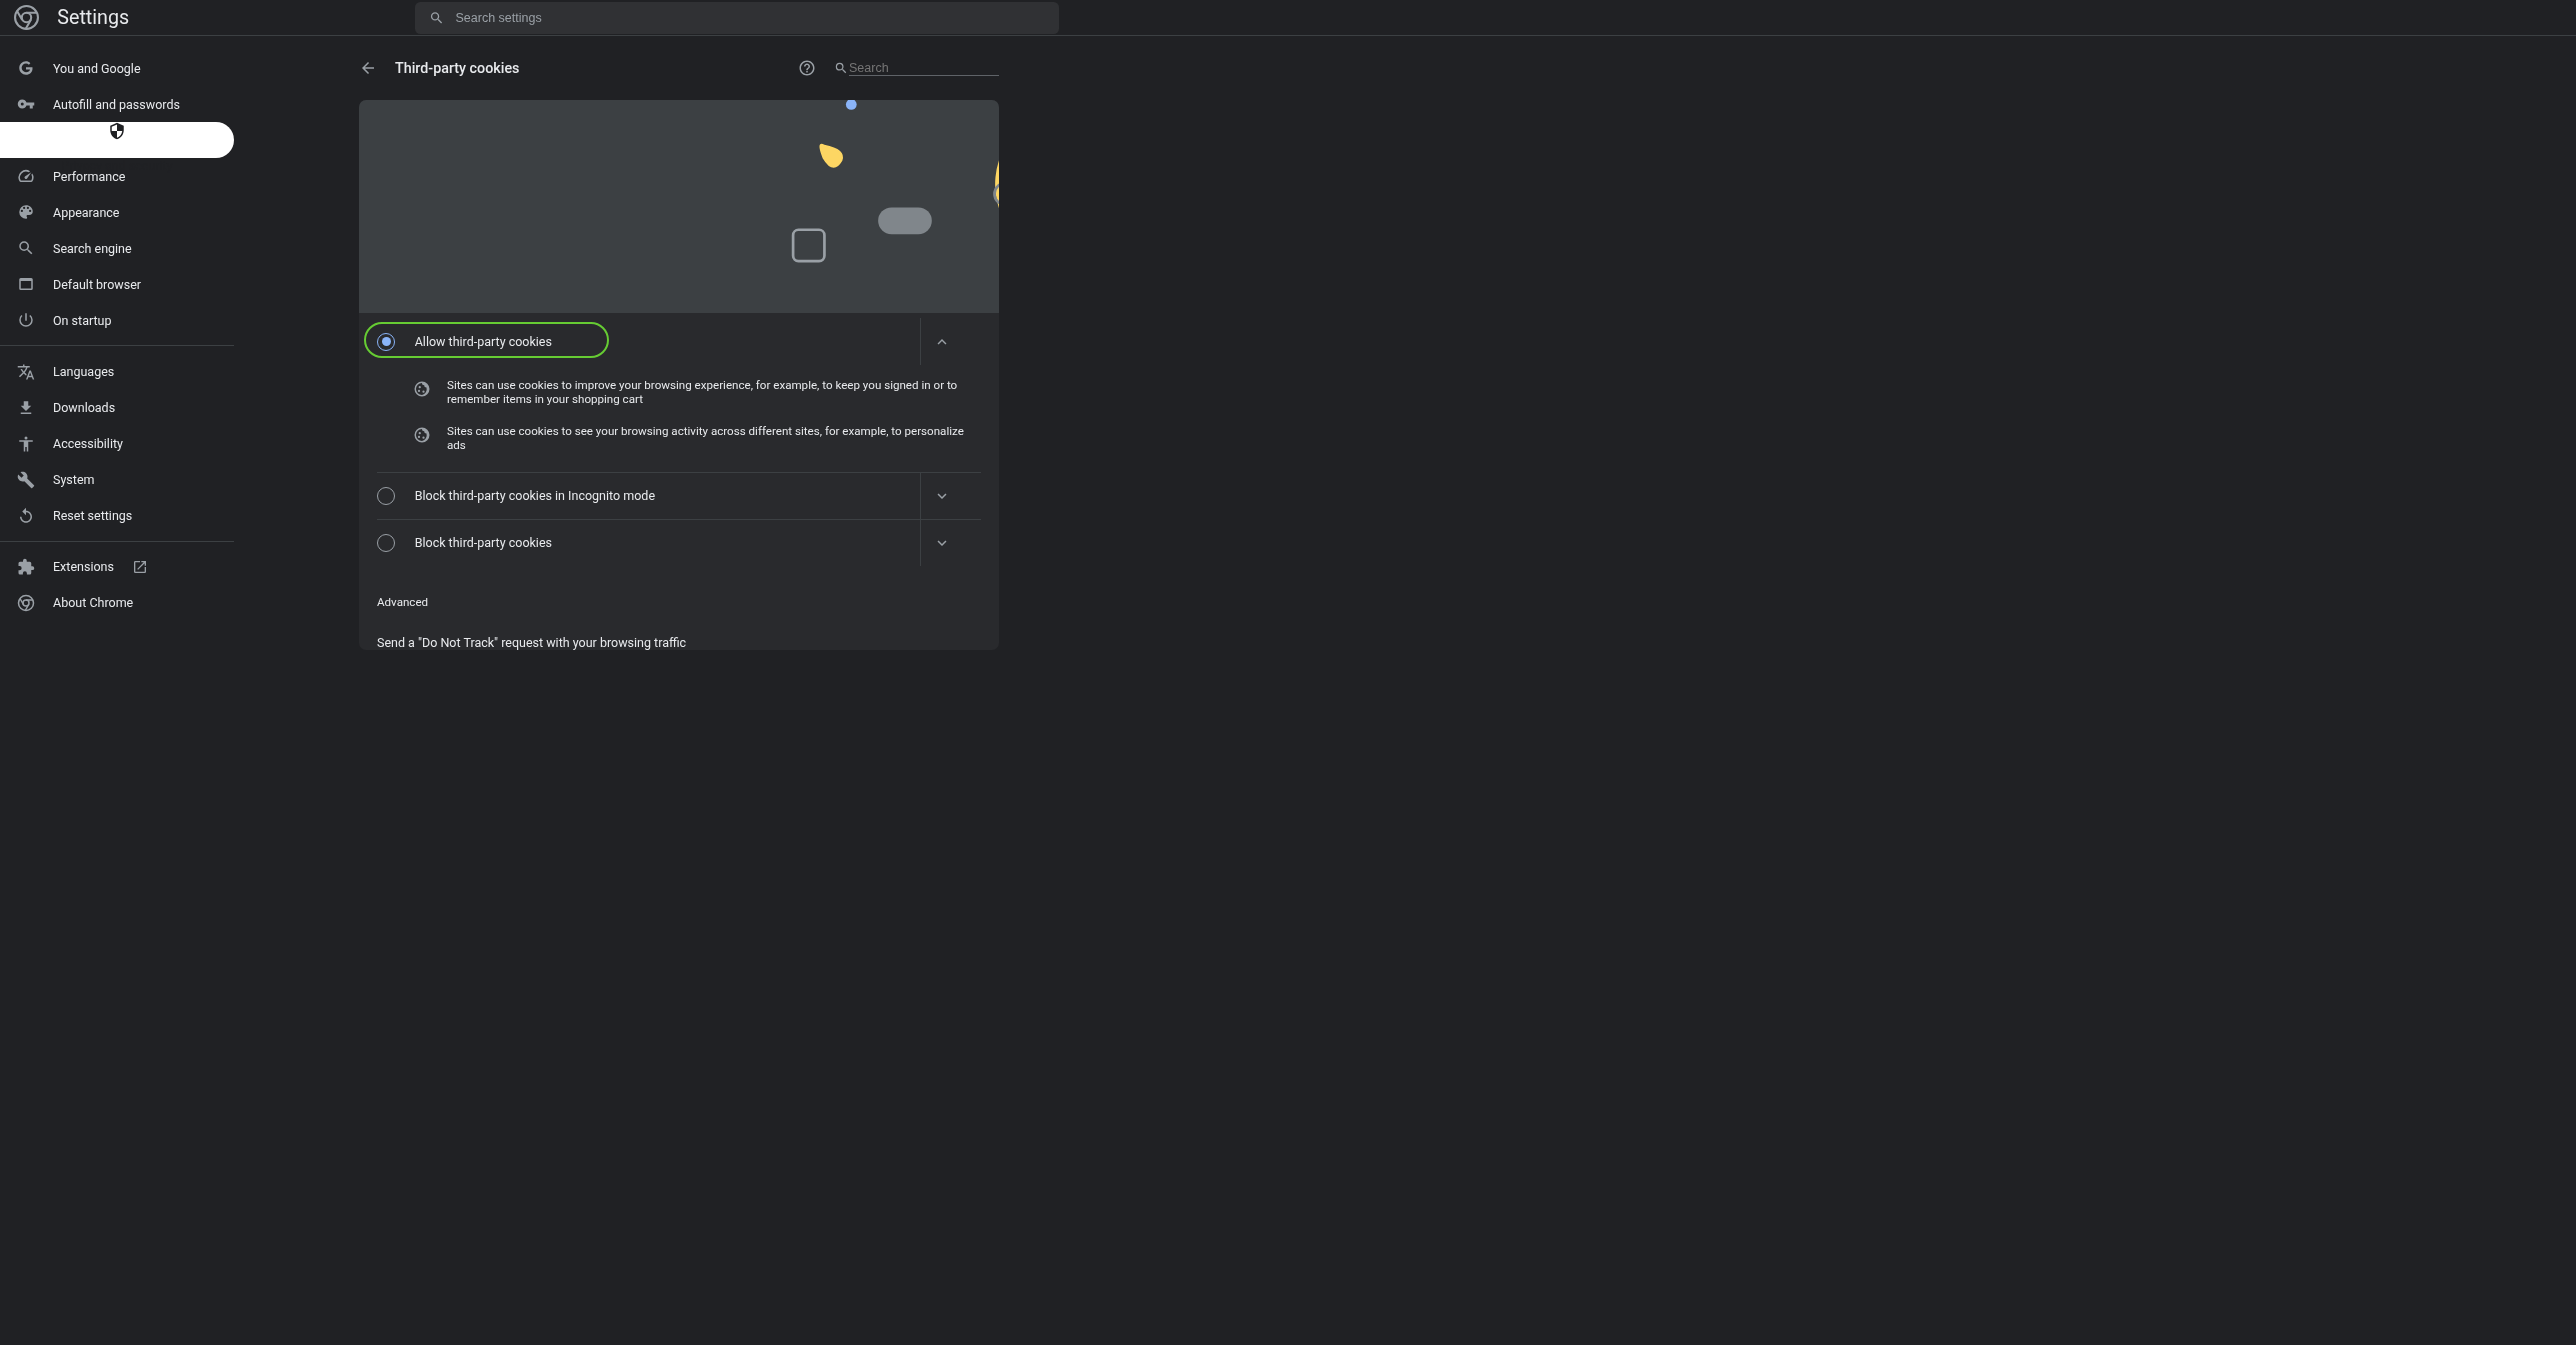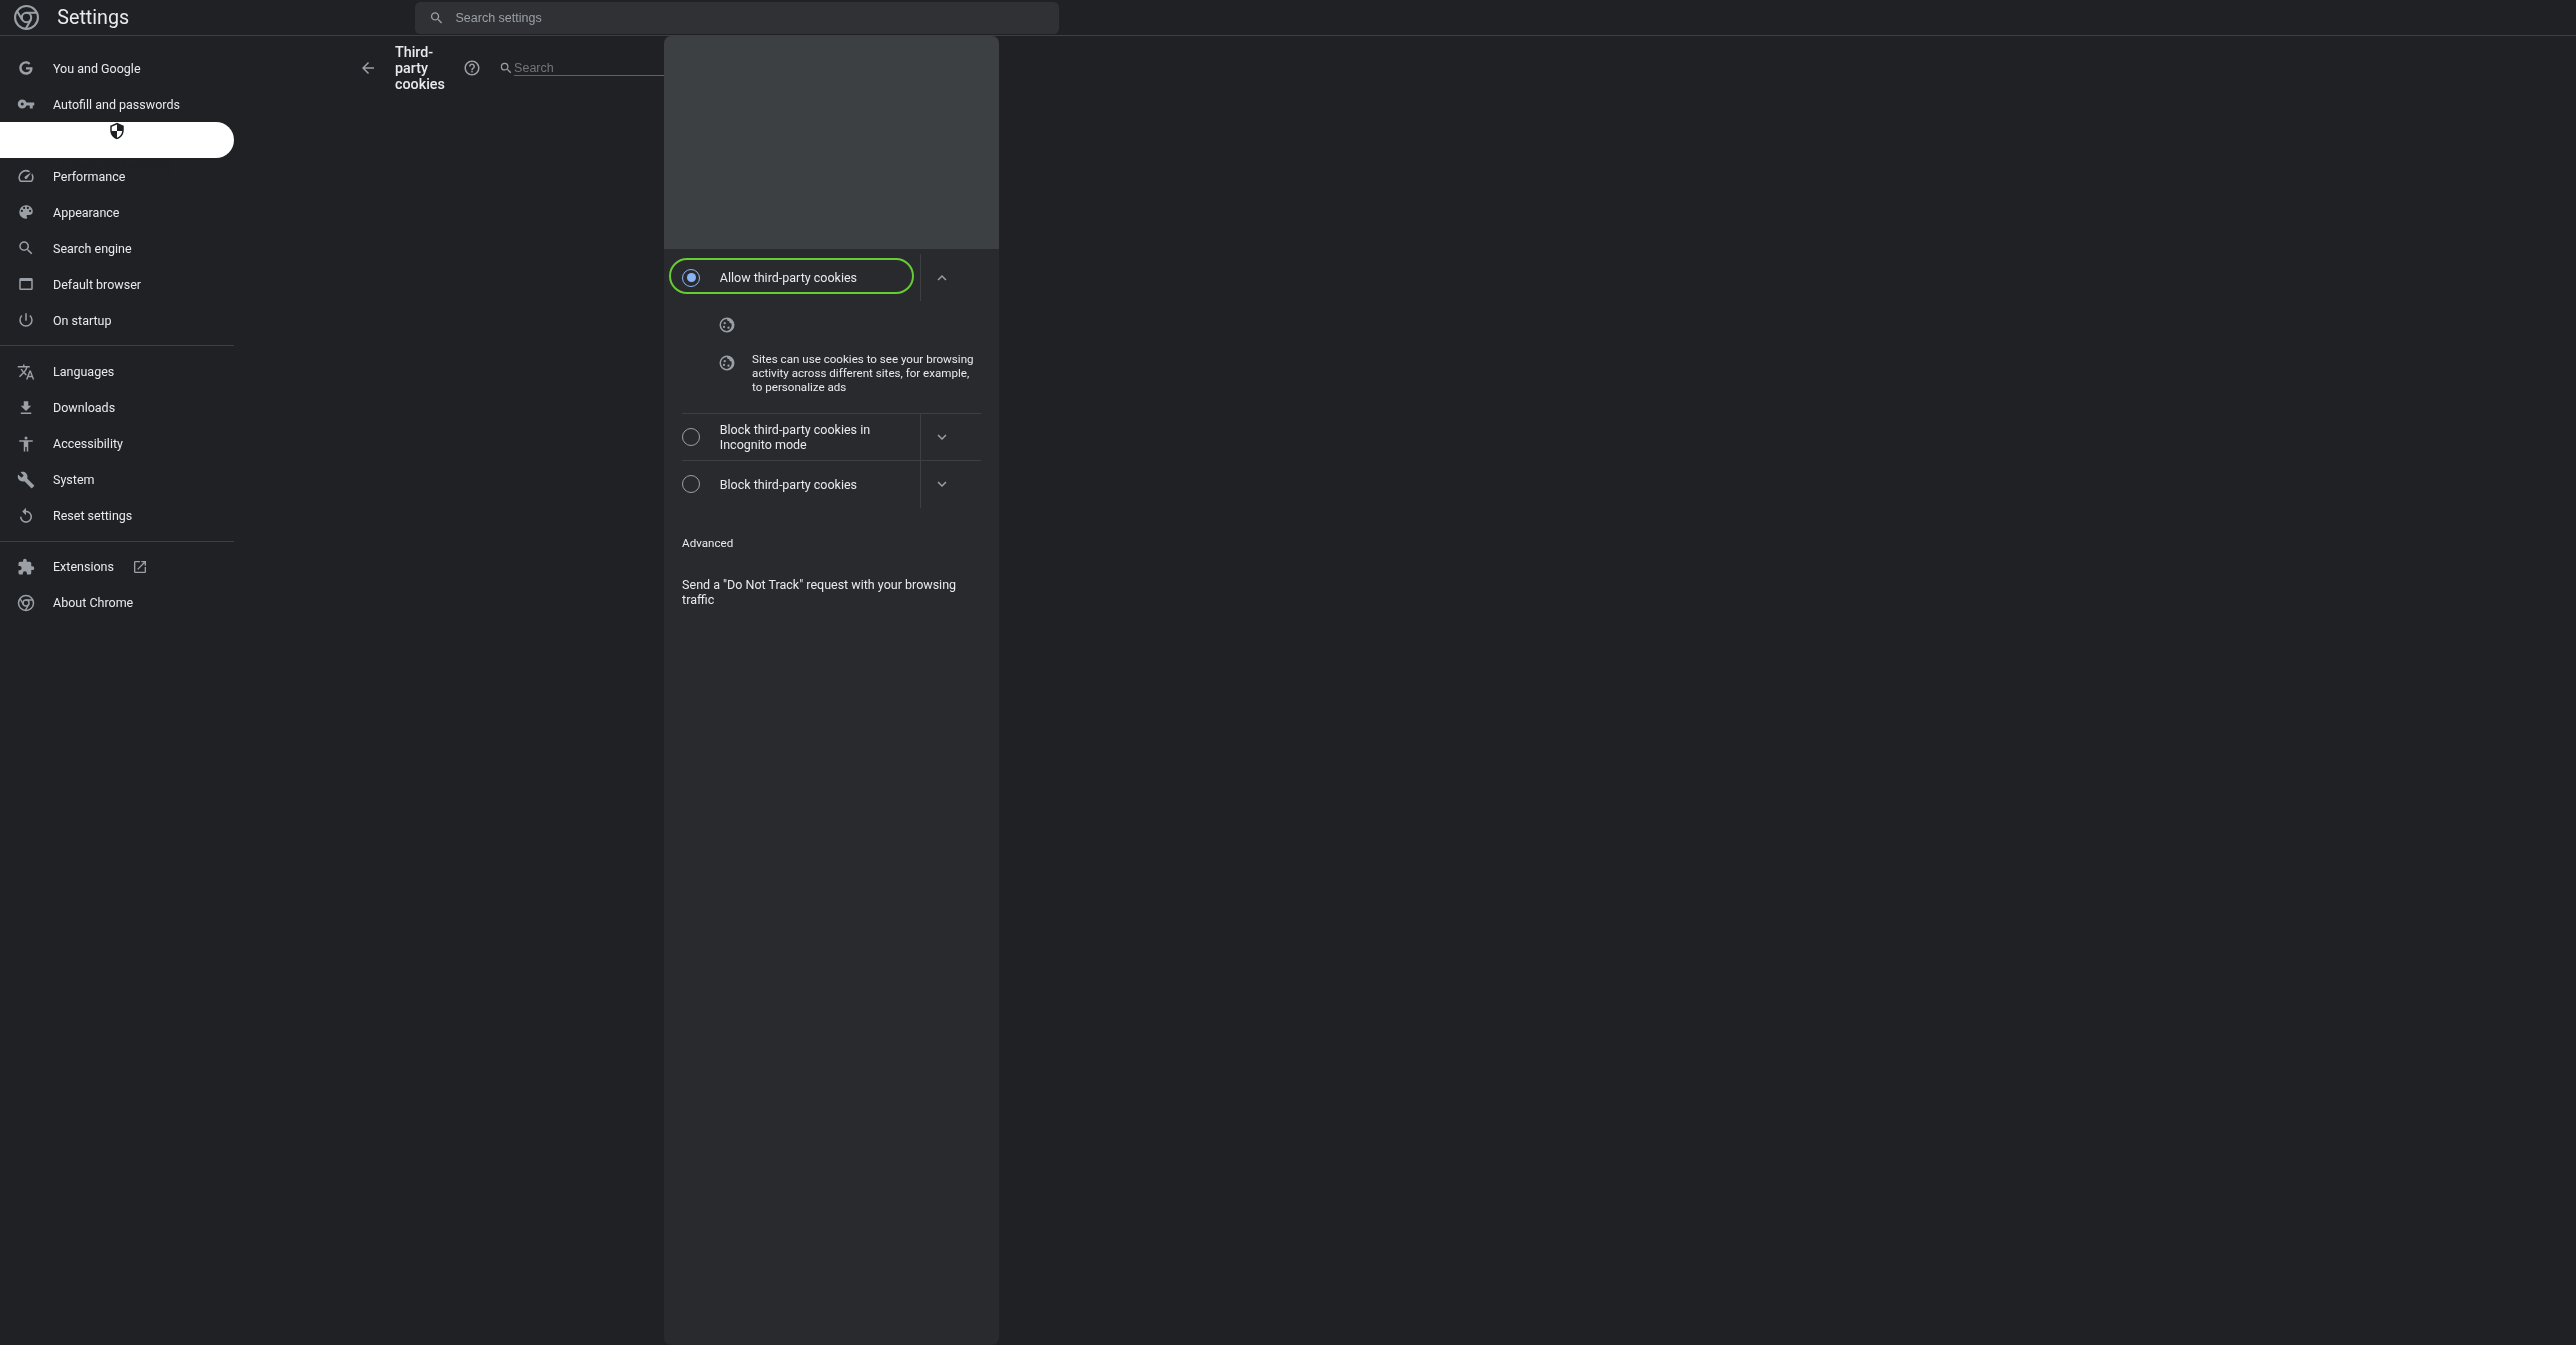--- a/index.html
+++ b/index.html
@@ -65,20 +65,21 @@
 }
 .side-item.active { background: #ffffff; color: #202124; flex-direction: column; }
 .side-item.active svg { fill: #202124; }
 .side-divider { height: 0.9px; background: #3c4043; margin: 7.2px 0; }
 .side-icon { width: 18px; height: 18px; fill: #9aa0a6; flex-shrink: 0; }
 .content { flex: 1; display: flex; justify-content: flex-start; }
 .panel {
   width: 640px;
   margin-left: 125px;
   display: flex;
+  flex-direction: column;
 }
 .panel-header {
   display: flex;
   align-items: center;
   height: 64px;
   gap: 18px;
 }
 .back-btn { width: 18px; height: 18px; cursor: pointer; }
 .panel-title { font-size: 14.3px; font-weight: 500; flex: 1; }
 .help-icon { width: 18px; height: 18px; cursor: pointer; }
@@ -328,20 +329,21 @@
                   <path d="M12 8l-6 6 1.41 1.41L12 10.83l4.59 4.58L18 14z"></path>
                 </svg>
             </div>
           </div>
 
           <div class="detail-section">
             <div class="detail-item">
               <svg class="cookie-icon" viewBox="0 0 24 24" fill="#9aa0a6">
                   <path d="M12 2a10 10 0 100 20 10 10 0 000-20zm0 18a8 8 0 110-16c0 2 1 3 3 3 0 2 1 3 3 3a8 8 0 01-6 10zm-3-9a1.5 1.5 0 100-3 1.5 1.5 0 000 3zm-1 5a1.5 1.5 0 100-3 1.5 1.5 0 000 3zm6 1a1.5 1.5 0 100-3 1.5 1.5 0 000 3z"></path>
                 </svg>
+              <span>Sites can use cookies to improve your browsing experience, for example, to keep you signed in or to remember items in your shopping cart</span>
             </div>
             <div class="detail-item">
               <svg class="cookie-icon" viewBox="0 0 24 24" fill="#9aa0a6">
                   <path d="M12 2a10 10 0 100 20 10 10 0 000-20zm0 18a8 8 0 110-16c0 2 1 3 3 3 0 2 1 3 3 3a8 8 0 01-6 10zm-3-9a1.5 1.5 0 100-3 1.5 1.5 0 000 3zm-1 5a1.5 1.5 0 100-3 1.5 1.5 0 000 3zm6 1a1.5 1.5 0 100-3 1.5 1.5 0 000 3z"></path>
                 </svg>
               <span>Sites can use cookies to see your browsing activity across different sites, for example, to personalize ads</span>
             </div>
           </div>
 
           <div class="radio-row radio-top-border">

